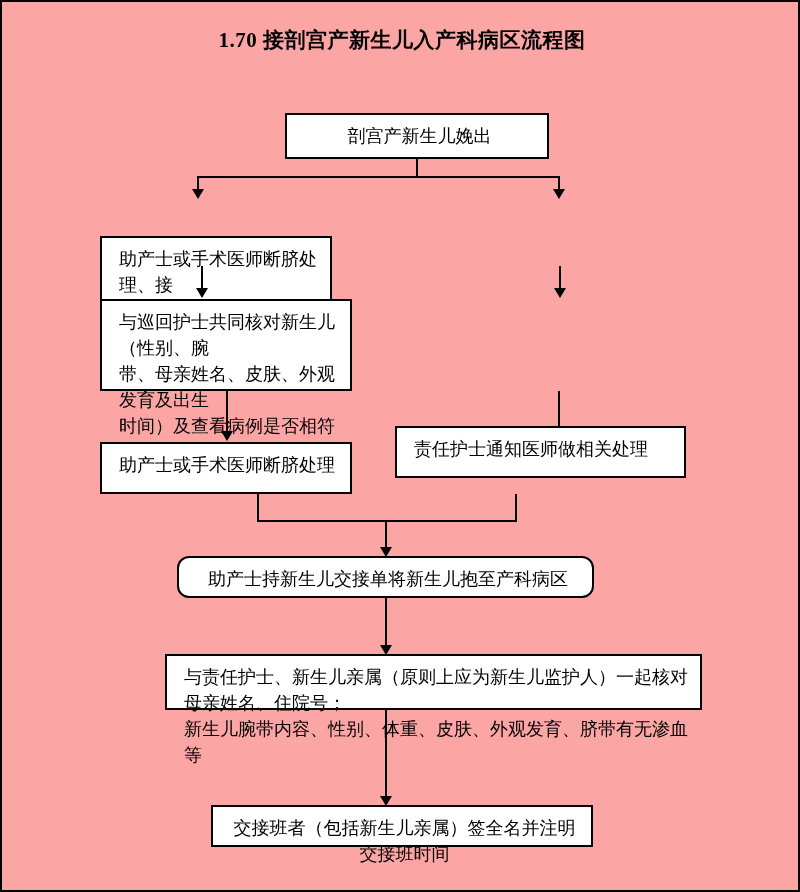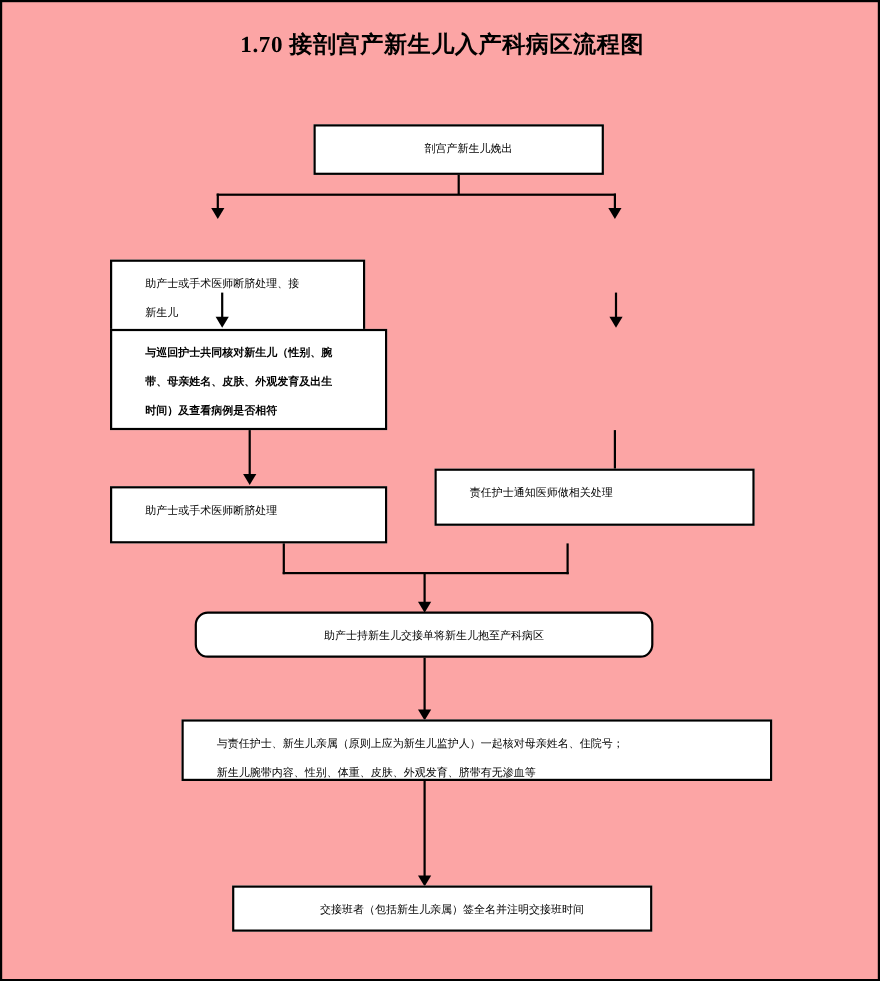--- a/index.html
+++ b/index.html
@@ -29,23 +29,23 @@
     font-weight: bold;
     letter-spacing: 0.5px;
     color: #000000;
   }
   .node {
     position: absolute;
     box-sizing: border-box;
     border: 2px solid #000000;
     background: #ffffff;
     color: #000000;
-    font-size: 10px;
+    font-size: 18px;
     line-height: 26px;
-    padding: 8px 12px 8px 30px;
+    padding: 8px 12px 8px 17px;
   }
   .node.center {
     text-align: center;
   }
   .node .txt {
     display: block;
     white-space: pre-line;
   }
   
   .vline {
@@ -90,21 +90,21 @@
 新生儿</span>
   </div>
 
 
   <div class="vline" style="left:199px; top:264px; height:24px;"></div>
   <div class="arrowhead" style="left:194px; top:286px;"></div>
 
   <div class="vline" style="left:557px; top:264px; height:24px;"></div>
   <div class="arrowhead" style="left:552px; top:286px;"></div>
 
-  <div class="node" style="left:98px; top:297px; width:252px; height:92px;font-weight:bold;">
+  <div class="node" style="left:98px; top:297px; width:252px; height:92px;">
     <span class="txt">与巡回护士共同核对新生儿（性别、腕
 带、母亲姓名、皮肤、外观发育及出生
 时间）及查看病例是否相符</span>
   </div>
 
 
   <div class="vline" style="left:224px; top:389px; height:42px;"></div>
   <div class="arrowhead" style="left:219px; top:429px;"></div>
 
   <div class="vline" style="left:556px; top:389px; height:42px;"></div>

